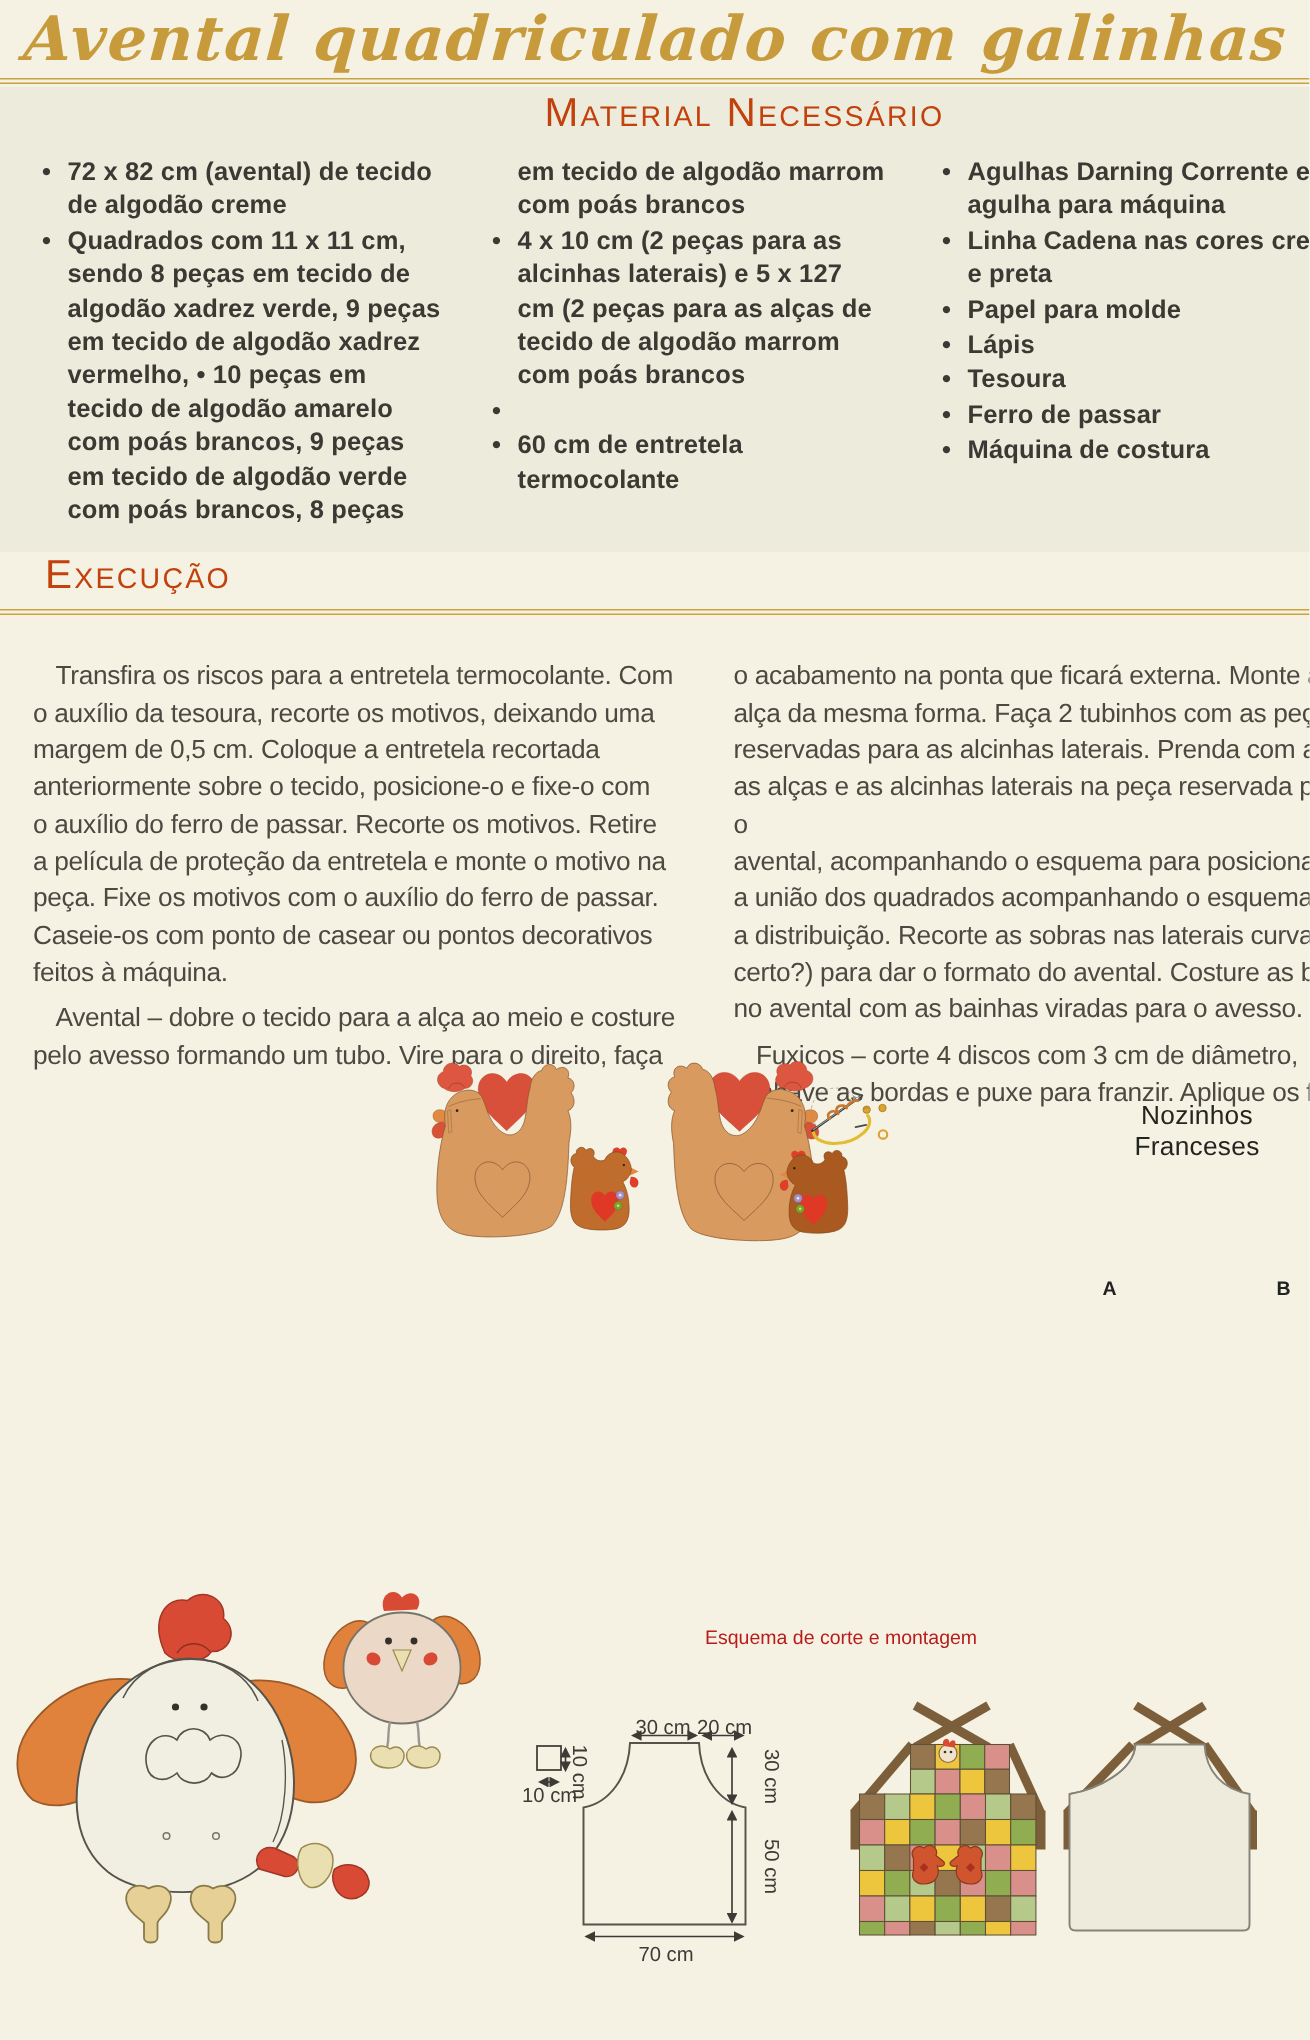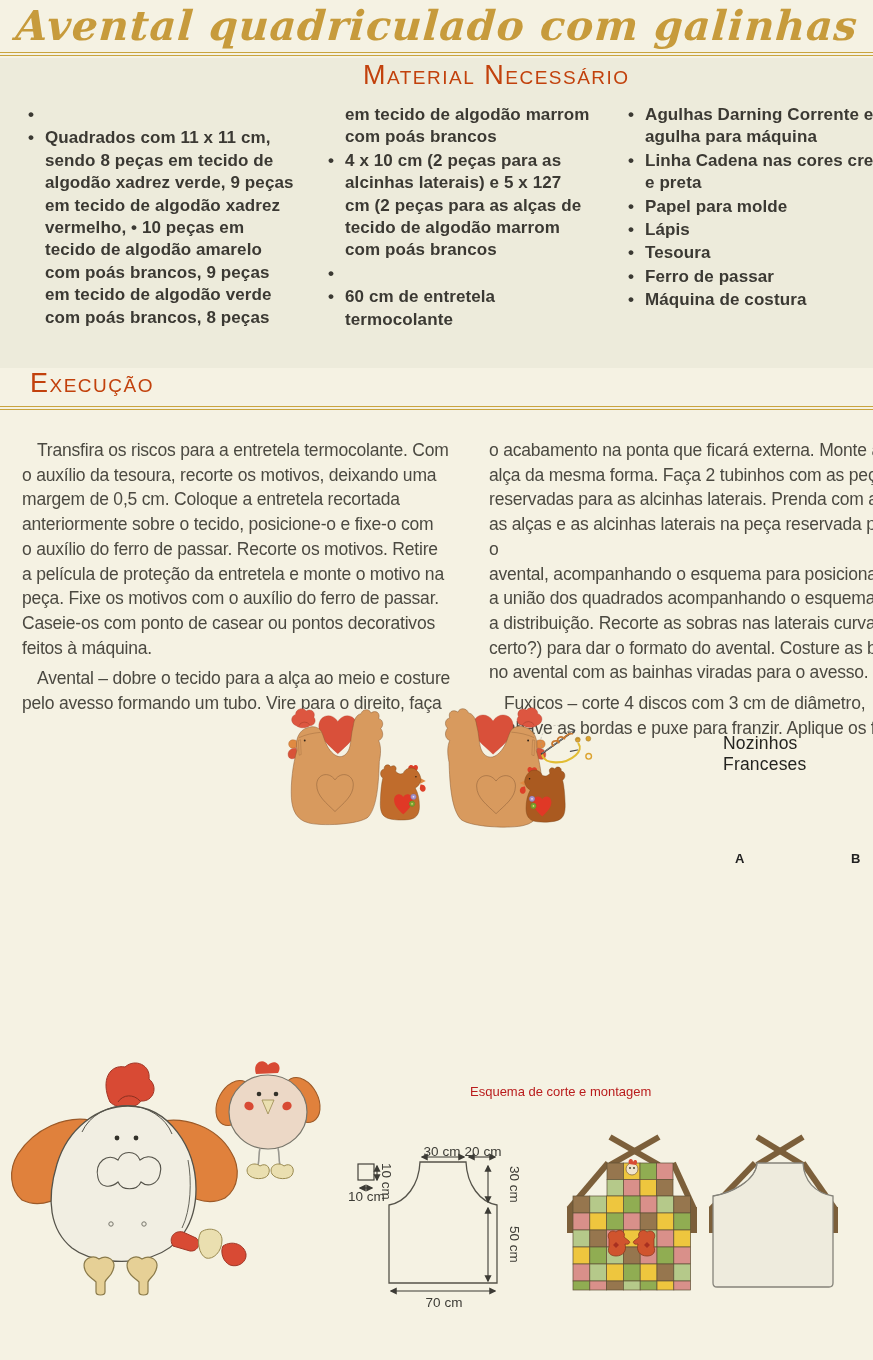--- a/index.html
+++ b/index.html
@@ -39,21 +39,21 @@
     font-size:17px;font-weight:700;color:#3b3933;line-height:22.4px;
     letter-spacing:0.1px;
   }
   .exec-col{position:absolute;top:432px;}
   .exec-p{
     white-space:pre-line;margin:6px;
     font-size:17.5px;font-weight:400;color:#4b4941;line-height:24.7px;
     letter-spacing:-0.2px;
   }
   .exec-p.indent{text-indent:15px;}
-  .fig-label{position:absolute;color:#262622;}
+  .fig-label{position:absolute;color:#262622;text-align:center;}
   .amplie{
     left:283px;top:816px;width:162px;text-align:center;
     font-size:23px;line-height:29px;color:#5e5d57;white-space:pre-line;
   }
   .nozinhos{left:723px;top:733px;font-size:17.5px;color:#242420;letter-spacing:0.2px;}
   .esquema{left:470px;top:1084px;font-size:13px;color:#b91c1c;}
   .knot-letter{font-size:13px;font-weight:700;color:#222;}
   .dim{position:absolute;font-size:13.5px;color:#3c3b35;}
   .dim.center{text-align:center;}
   .dim.vert{transform:rotate(90deg);transform-origin:left top;white-space:nowrap;}
@@ -67,20 +67,22 @@
   <div class="band" style="top:58px;height:310px;"></div>
 
   <div class="page-title">Avental quadriculado com galinhas</div>
   <div class="gold-rule" style="top:52px;"></div>
 
   <div class="section-heading" style="left:363px;top:60px;">Material Necessário</div>
 
   <div class="mat-col" style="left:28px;width:310px;">
     <div class="mat-item">
       <span class="bullet">•</span>
+      <span class="mat-text">72 x 82 cm (avental) de tecido
+de algodão creme</span>
     </div>
     <div class="mat-item">
       <span class="bullet">•</span>
       <span class="mat-text">Quadrados com 11 x 11 cm,
 sendo 8 peças em tecido de
 algodão xadrez verde, 9 peças
 em tecido de algodão xadrez
 vermelho, • 10 peças em
 tecido de algodão amarelo
 com poás brancos, 9 peças

